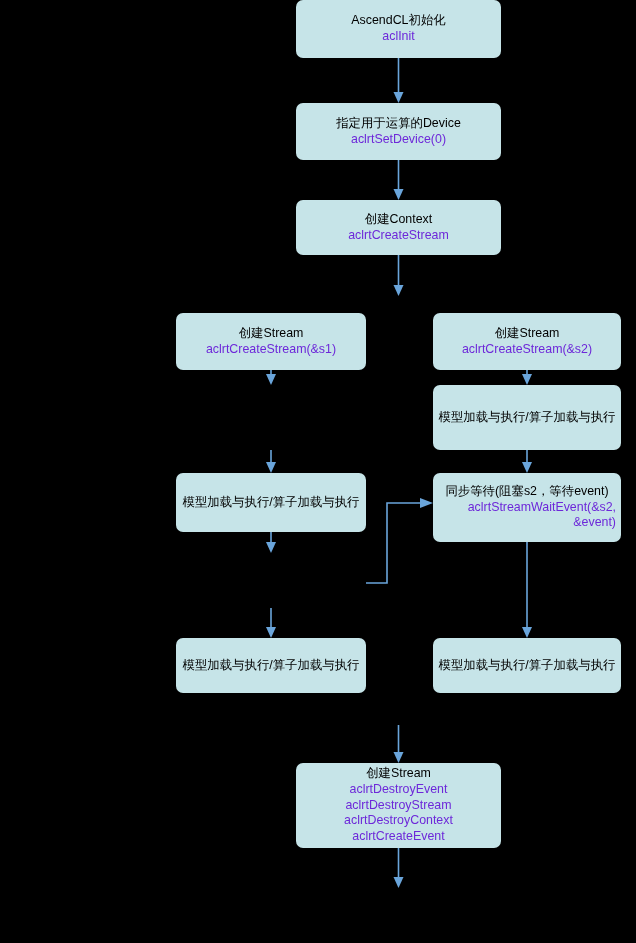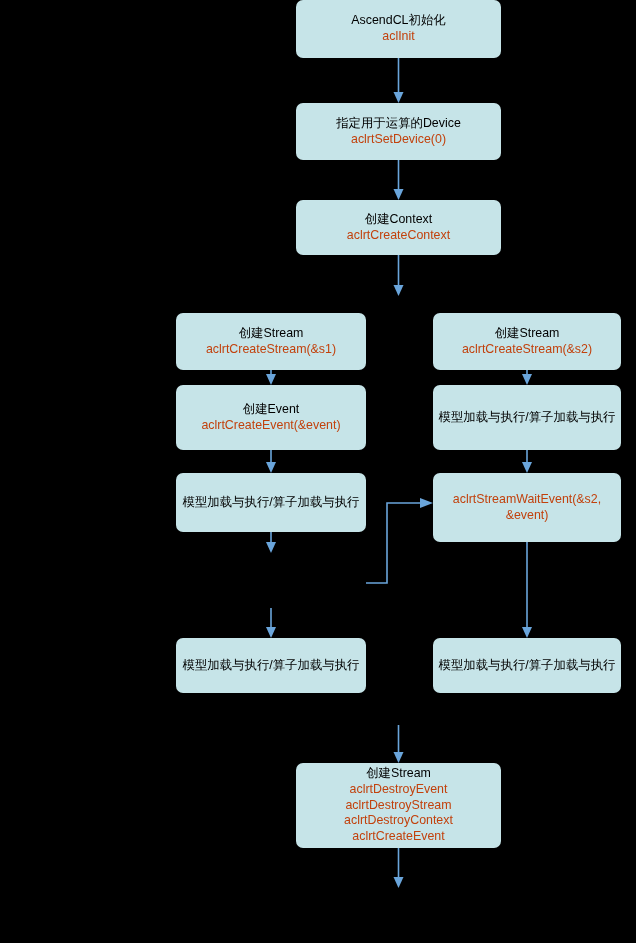--- a/index.html
+++ b/index.html
@@ -19,22 +19,23 @@
     justify-content:center;
     text-align:center;
     line-height:1.28;
     padding:2px 5px;
   }
   .node .zh{
     color:#000000;
     font-size:12.4px;
   }
   .node .api{
-    color:#c2410c;
+    color:#6d28d9;
     font-size:12.4px;
+    text-align:right;
   }
 
   svg.edges{
     position:absolute;left:0;top:0;width:636px;height:943px;
     pointer-events:none;
   }
   .ln{stroke:#6aa5db;stroke-width:1.6px;fill:none;}
   .ah{fill:#6aa5db;}
 </style>
 </head>
@@ -89,52 +90,49 @@
     <span class="api">aclInit</span>
   </div>
 
   <div class="node" style="left:288px;top:103px;width:205px;height:57px;">
     <span class="zh">指定用于运算的Device</span>
     <span class="api">aclrtSetDevice(0)</span>
   </div>
 
   <div class="node" style="left:288px;top:200px;width:205px;height:55px;">
     <span class="zh">创建Context</span>
-    <span class="api">aclrtCreateContext</span>
+    <span class="api">aclrtCreateStream</span>
   </div>
 
   <div class="node" style="left:168px;top:313px;width:190px;height:57px;">
     <span class="zh">创建Stream</span>
     <span class="api">aclrtCreateStream(&amp;s1)</span>
   </div>
 
-  <div class="node" style="left:168px;top:385px;width:190px;height:65px;">
-    <span class="zh">创建Event</span>
-    <span class="api">aclrtCreateEvent(&amp;event)</span>
-  </div>
 
   <div class="node" style="left:168px;top:473px;width:190px;height:59px;">
     <span class="zh">模型加载与执行/算子加载与执行</span>
   </div>
 
 
   <div class="node" style="left:168px;top:638px;width:190px;height:55px;">
     <span class="zh">模型加载与执行/算子加载与执行</span>
   </div>
 
   <div class="node" style="left:425px;top:313px;width:188px;height:57px;">
     <span class="zh">创建Stream</span>
     <span class="api">aclrtCreateStream(&amp;s2)</span>
   </div>
 
   <div class="node" style="left:425px;top:385px;width:188px;height:65px;">
     <span class="zh">模型加载与执行/算子加载与执行</span>
   </div>
 
   <div class="node" style="left:425px;top:473px;width:188px;height:69px;">
+    <span class="zh">同步等待(阻塞s2，等待event)</span>
     <span class="api">aclrtStreamWaitEvent(&amp;s2, &amp;event)</span>
   </div>
 
   <div class="node" style="left:425px;top:638px;width:188px;height:55px;">
     <span class="zh">模型加载与执行/算子加载与执行</span>
   </div>
 
   <div class="node" style="left:288px;top:763px;width:205px;height:85px;">
     <span class="zh">创建Stream</span>
     <span class="api">aclrtDestroyEvent</span>

